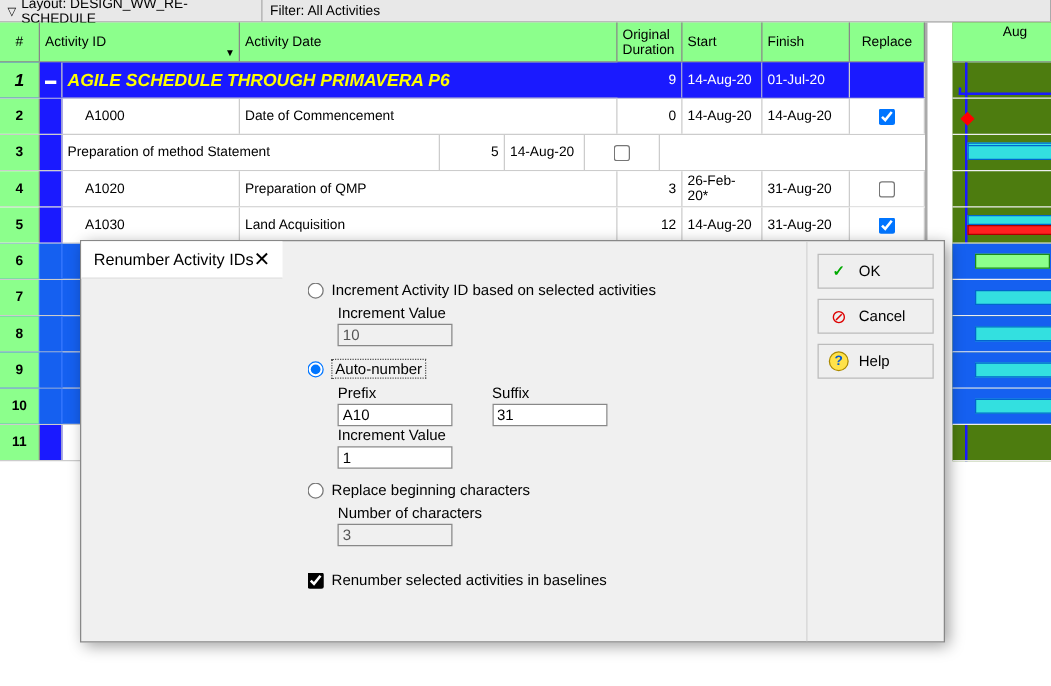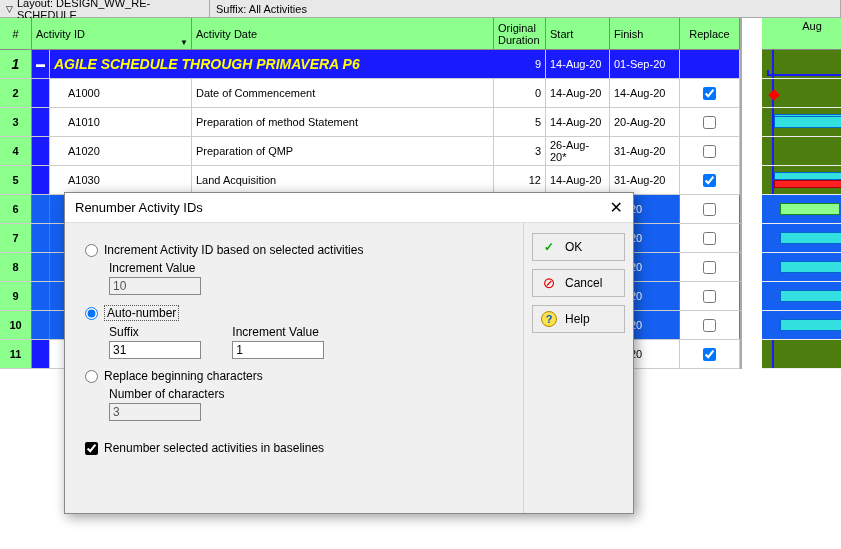--- a/index.html
+++ b/index.html
@@ -48,25 +48,25 @@
   .gantt-row { height: 29px; border-bottom: 1px solid #eee; position: relative; }
   .gantt-row.sel { background: #1560f0; }
   .bar { position: absolute; height: 12px; top: 8px; border: 1px solid #0066cc; background: #33e0e0; }
   .bar.red { background: #ff2020; border-color: #aa0000; height: 8px; top: 14px; }
   .bar.thin { height: 8px; top: 6px; }
   .diamond { position: absolute; width: 8px; height: 8px; background: red; transform: rotate(45deg); top: 12px; }
   .vline { position: absolute; left: 10px; top: 0; bottom: 0; width: 2px; background: #1a1aff; }
   .bracket { position: absolute; top: 30px; left: 5px; right: 0; height: 6px; border: 2px solid #1a1aff; border-top: none; }
 
   
-  .dialog { position: absolute; left: 64px; top: 192px; width: 570px; height: 322px; background: #f0f0f0; border: 1px solid #888; box-shadow: 3px 3px 12px rgba(0,0,0,.4); display: flex; flex-direction: column; }
+  .dialog { position: absolute; left: 64px; top: 192px; width: 692px; height: 322px; background: #f0f0f0; border: 1px solid #888; box-shadow: 3px 3px 12px rgba(0,0,0,.4); display: flex; }
   .dlg-title { height: 30px; background: #fff; display: flex; align-items: center; padding: 0 10px; font-size: 13px; border-bottom: 1px solid #ddd; }
   .dlg-title .x { margin-left: auto; font-size: 16px; cursor: pointer; }
   .dlg-body { flex: 1; display: flex; }
-  .dlg-left { flex: 1; padding: 16px 20px; font-size: 12px; }
+  .dlg-left { flex: 1; padding: 28px 20px; font-size: 12px; }
   .dlg-right { flex: 0 0 110px; padding: 10px 8px; border-left: 1px solid #d4d4d4; }
   .dbtn { height: 28px; border: 1px solid #bbb; background: #efefef; margin-bottom: 8px; display: flex; align-items: center; gap: 8px; padding: 0 8px; cursor: pointer; font-size: 12px; }
   .dbtn .ic { width: 16px; height: 16px; display: inline-flex; align-items: center; justify-content: center; }
   .ic-ok { color: #0a0; font-weight: bold; }
   .ic-cancel { color: #d00; font-size: 15px; }
   .ic-help { color: #0057d8; background: #ffe24a; border-radius: 50%; border: 1px solid #aa8800; font-weight: bold; width: 16px; height: 16px; font-size: 11px; }
 
   .radio-row { display: flex; align-items: center; gap: 6px; margin: 4px 0; }
   .radio-row.sel label { border: 1px dotted #555; padding: 0 2px; }
   .subfields { margin-left: 24px; margin-bottom: 10px; }
@@ -79,21 +79,21 @@
 </style>
 </head>
 <body>
 
 <div class="topbar">
   <div class="topbar-seg" style="flex:0 0 210px">
     <span class="tri">▽</span>
     <span>Layout: DESIGN_WW_RE-SCHEDULE</span>
   </div>
   <div class="topbar-seg" style="flex:1">
-    <span>Suffix: All Activities</span>
+    <span>Filter: All Activities</span>
   </div>
 </div>
 
 <div class="grid-area">
 <div class="left-grid">
 
   <div class="hdr-row">
     <div class="hdr-cell num-col">#</div>
     <div class="hdr-cell act-id">
       <span>Activity ID</span>
@@ -108,56 +108,54 @@
     <div class="hdr-cell finish">Finish</div>
     <div class="hdr-cell crit">Replace</div>
   </div>
 
   <div class="data-row title-row">
     <div class="data-cell rownum">1</div>
     <div class="data-cell exp-sp">▬</div>
     <div class="title-cell">AGILE SCHEDULE THROUGH PRIMAVERA P6</div>
     <div class="data-cell mini">9</div>
     <div class="data-cell mini2">14-Aug-20</div>
-    <div class="data-cell mini3">01-Sep-20</div>
+    <div class="data-cell mini3">01-Jul-20</div>
     <div class="data-cell mini4"></div>
   </div>
 
   <div id="rows-host">
         <div class="data-row">
           <div class="data-cell rownum">2</div>
           <div class="data-cell exp-sp" style="background:#1a1aff"></div>
           <div class="data-cell" style="flex:0 0 142px;padding-left:18px">A1000</div>
           <div class="data-cell" style="flex:0 0 302px">Date of Commencement</div>
           <div class="data-cell" style="flex:0 0 52px;justify-content:flex-end">0</div>
           <div class="data-cell" style="flex:0 0 64px">14-Aug-20</div>
           <div class="data-cell" style="flex:0 0 70px">14-Aug-20</div>
           <div class="data-cell" style="flex:0 0 60px;justify-content:center;background:#fff;color:#000">
             <input type="checkbox" class="chk" checked="" style="">
           </div>
         </div>
         <div class="data-row">
           <div class="data-cell rownum">3</div>
           <div class="data-cell exp-sp" style="background:#1a1aff"></div>
-          <div class="data-cell" style="flex:0 0 142px;padding-left:18px">A1010</div>
           <div class="data-cell" style="flex:0 0 302px">Preparation of method Statement</div>
           <div class="data-cell" style="flex:0 0 52px;justify-content:flex-end">5</div>
           <div class="data-cell" style="flex:0 0 64px">14-Aug-20</div>
-          <div class="data-cell" style="flex:0 0 70px">20-Aug-20</div>
           <div class="data-cell" style="flex:0 0 60px;justify-content:center;background:#fff;color:#000">
             <input type="checkbox" class="chk" style="">
           </div>
         </div>
         <div class="data-row">
           <div class="data-cell rownum">4</div>
           <div class="data-cell exp-sp" style="background:#1a1aff"></div>
           <div class="data-cell" style="flex:0 0 142px;padding-left:18px">A1020</div>
           <div class="data-cell" style="flex:0 0 302px">Preparation of QMP</div>
           <div class="data-cell" style="flex:0 0 52px;justify-content:flex-end">3</div>
-          <div class="data-cell" style="flex:0 0 64px">26-Aug-20*</div>
+          <div class="data-cell" style="flex:0 0 64px">26-Feb-20*</div>
           <div class="data-cell" style="flex:0 0 70px">31-Aug-20</div>
           <div class="data-cell" style="flex:0 0 60px;justify-content:center;background:#fff;color:#000">
             <input type="checkbox" class="chk" style="">
           </div>
         </div>
         <div class="data-row">
           <div class="data-cell rownum">5</div>
           <div class="data-cell exp-sp" style="background:#1a1aff"></div>
           <div class="data-cell" style="flex:0 0 142px;padding-left:18px">A1030</div>
           <div class="data-cell" style="flex:0 0 302px">Land Acquisition</div>
@@ -299,20 +297,24 @@
           <input class="inp ro" readonly="" value="10" style="">
         </div>
       </div>
 
       <div class="radio-row sel">
         <input type="radio" name="opt" checked="" style="">
         <label>Auto-number</label>
       </div>
       <div class="subfields">
         <div class="field-col">
+          <label>Prefix</label>
+          <input class="inp" value="A10" style="">
+        </div>
+        <div class="field-col">
           <label>Suffix</label>
           <input class="inp" value="31" style="">
         </div>
         <div class="field-col">
           <label>Increment Value</label>
           <input class="inp" value="1" style="">
         </div>
       </div>
 
       <div class="radio-row">

